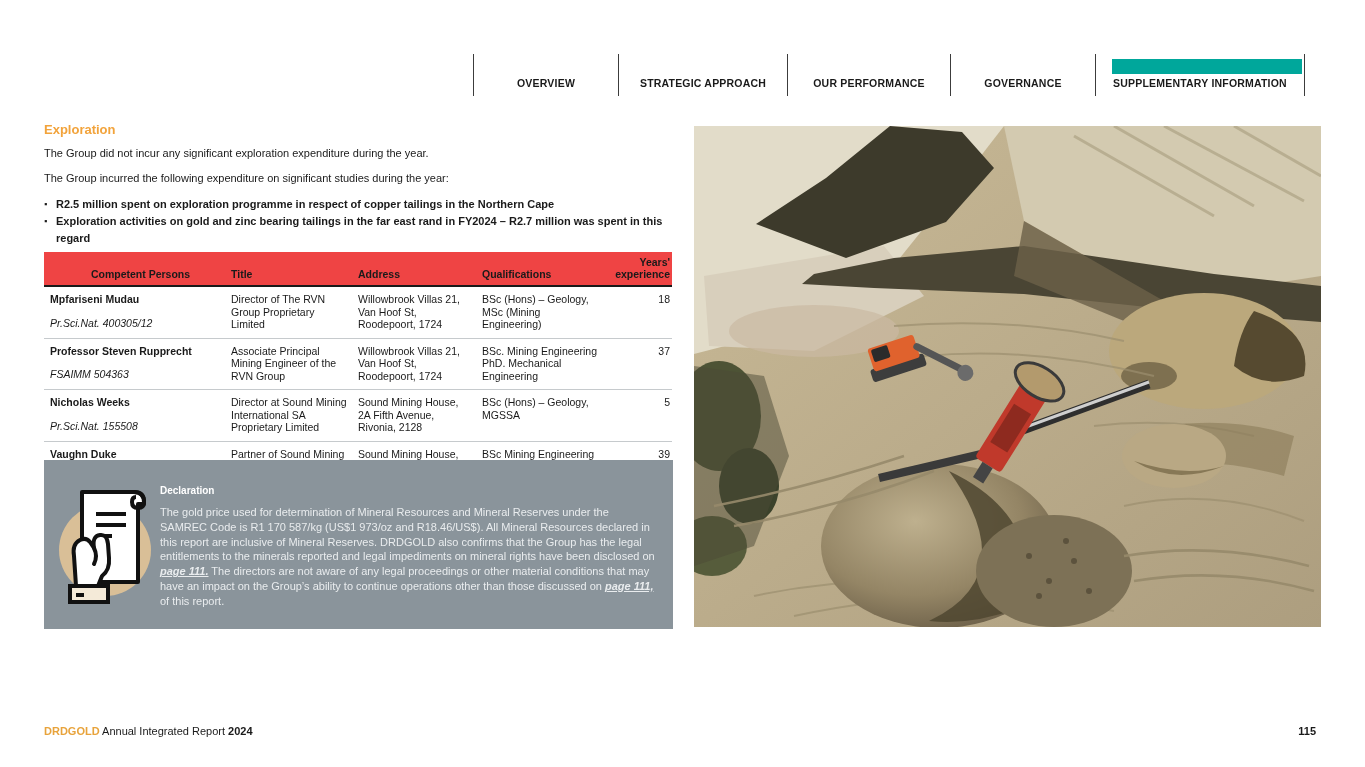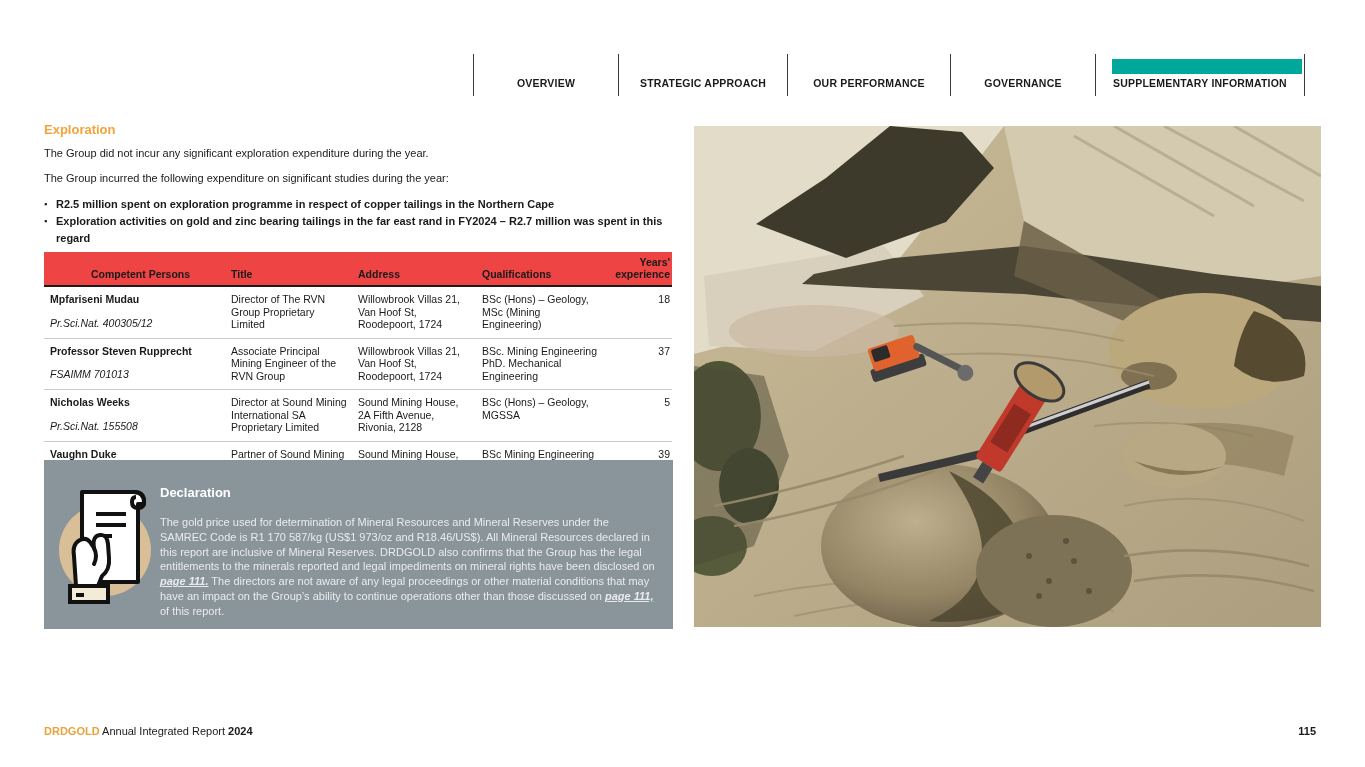--- a/index.html
+++ b/index.html
@@ -41,21 +41,21 @@
   .cp-table td:first-child { padding-left:6px; }
   .cp-table tr:last-child td { border-bottom:2px solid #9ba1a6; }
   .cp-table td.years { text-align:right; padding-right:2px; }
   .cp-name { font-weight:bold; }
   .cp-cred { margin-top:11px;font-style:italic; }
 
   
   .declaration { position:absolute; left:44px; top:460px; width:629px; height:169px; background:#8A949B; }
   .decl-icon { position:absolute; left:8px; top:14px; }
   .decl-content { position:absolute; left:116px; top:25px; right:16px; color:#fff; }
-  .decl-content h3 { font-size:13px; font-weight:bold; margin-bottom:15px; color:#fff; }
+  .decl-content h3 { font-size:10px; font-weight:bold; margin-bottom:9px; color:#fff; }
   .decl-content p { font-size:11px; line-height:14.8px; color:#e9ecee; }
   .decl-link { color:#e9ecee; font-weight:bold; font-style:italic; text-decoration:underline; cursor:pointer; }
 
   
   .photo { position:absolute; left:694px; top:126px; width:627px; height:501px; overflow:hidden; }
   .photo svg { display:block; }
 
   
   .footer-left { position:absolute; left:44px; top:725px; font-size:11px; }
   .footer-left .brand { color:#E8A33B; font-weight:bold; }
@@ -122,21 +122,21 @@
           <div class="cp-cred">Pr.Sci.Nat. 400305/12</div>
         </td>
         <td>Director of The RVN Group Proprietary Limited</td>
         <td>Willowbrook Villas 21, Van Hoof St, Roodepoort, 1724</td>
         <td>BSc (Hons) – Geology, MSc (Mining Engineering)</td>
         <td class="years">18</td>
       </tr>
       <tr>
         <td>
           <div class="cp-name">Professor Steven Rupprecht</div>
-          <div class="cp-cred">FSAIMM 701013</div>
+          <div class="cp-cred">FSAIMM 504363</div>
         </td>
         <td>Associate Principal Mining Engineer of the RVN Group</td>
         <td>Willowbrook Villas 21, Van Hoof St, Roodepoort, 1724</td>
         <td>BSc. Mining Engineering PhD. Mechanical Engineering</td>
         <td class="years">37</td>
       </tr>
       <tr>
         <td>
           <div class="cp-name">Nicholas Weeks</div>
           <div class="cp-cred">Pr.Sci.Nat. 155508</div>

